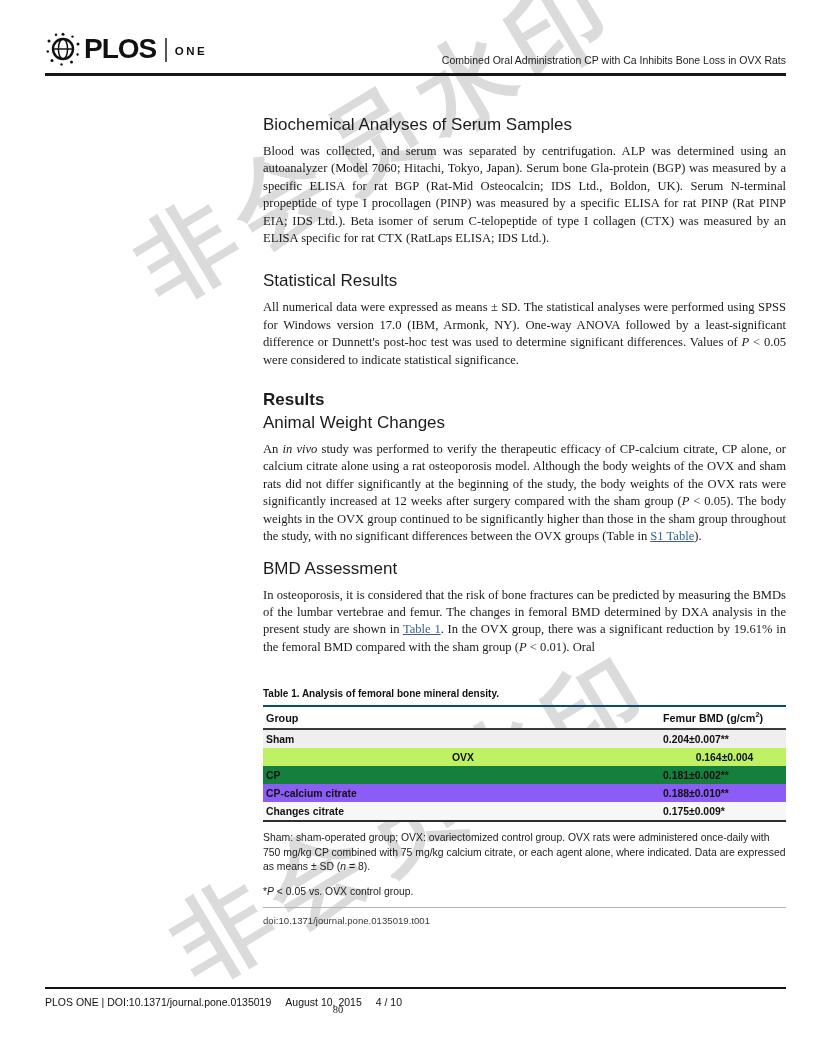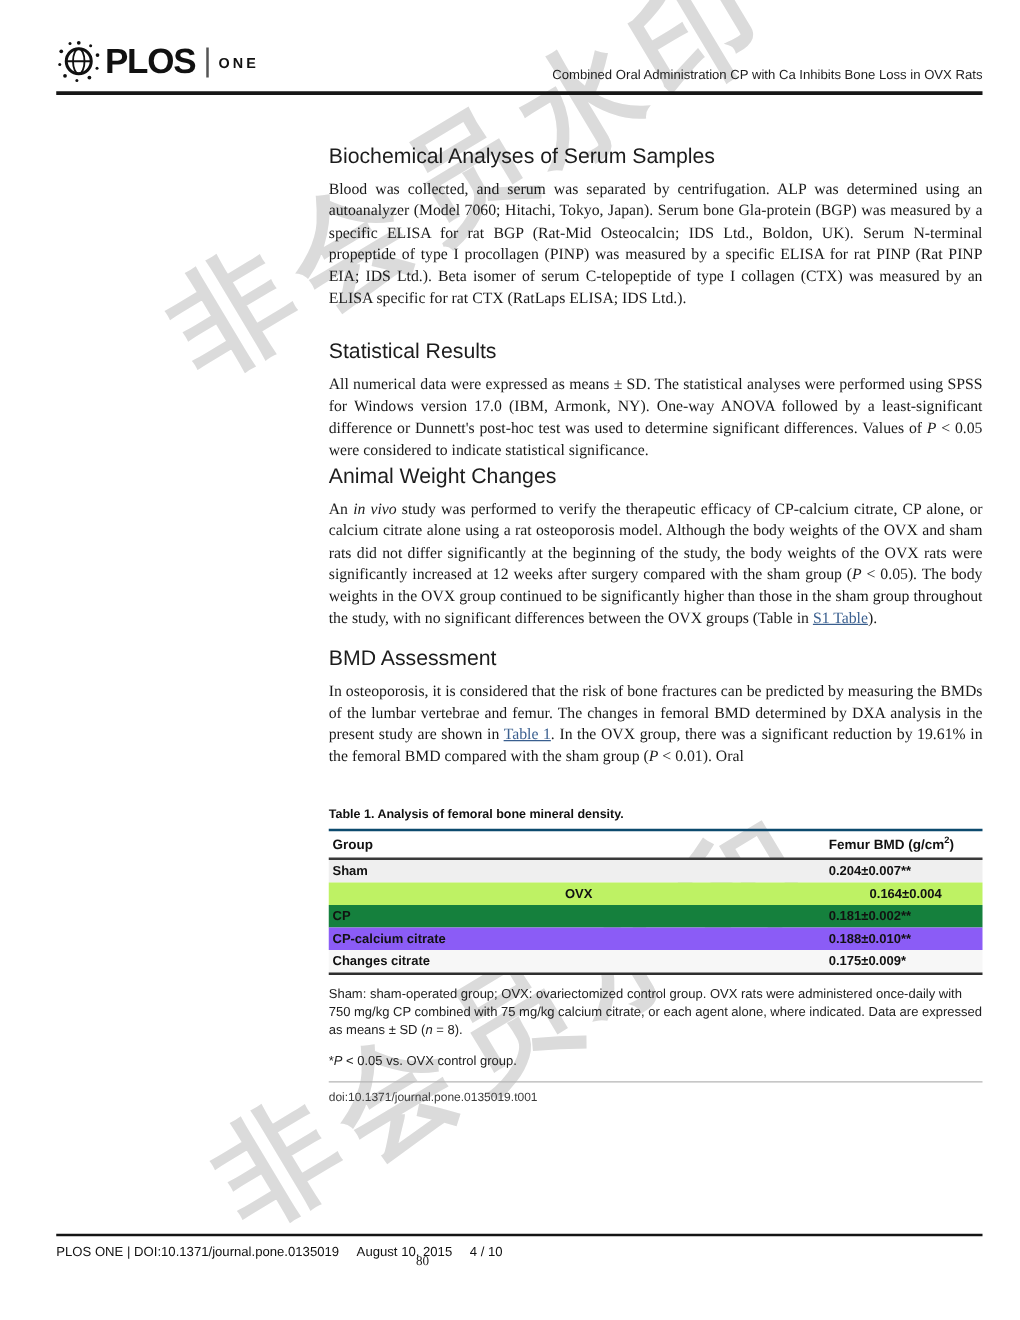--- a/index.html
+++ b/index.html
@@ -87,20 +87,21 @@
 
     <div class="content">
 
 
       <h2 class="sec">Biochemical Analyses of Serum Samples</h2>
       <p class="body"><span>Blood was collected, and serum was separated by centrifugation. ALP was determined using an autoanalyzer (Model 7060; Hitachi, Tokyo, Japan). Serum bone Gla-protein (BGP) was measured by a specific ELISA for rat BGP (Rat-Mid Osteocalcin; IDS Ltd., Boldon, UK). Serum N-terminal propeptide of type I procollagen (PINP) was measured by a specific ELISA for rat PINP (Rat PINP EIA; IDS Ltd.). Beta isomer of serum C-telopeptide of type I collagen (CTX) was measured by an ELISA specific for rat CTX (RatLaps ELISA; IDS Ltd.).</span></p>
 
       <h2 class="sec" style="margin-top:24px;">Statistical Results</h2>
       <p class="body"><span>All numerical data were expressed as means ± SD. The statistical analyses were performed using SPSS for Windows version 17.0 (IBM, Armonk, NY). One-way ANOVA followed by a least-significant difference or Dunnett's post-hoc test was used to determine significant differences. Values of </span><span class="i">P</span><span> &lt; 0.05 were considered to indicate statistical significance.</span></p>
 
+      <h1 class="sec">Results</h1>
       <h2 class="sec tight">Animal Weight Changes</h2>
       <p class="body"><span>An </span><span class="i">in vivo</span><span> study was performed to verify the therapeutic efficacy of CP-calcium citrate, CP alone, or calcium citrate alone using a rat osteoporosis model. Although the body weights of the OVX and sham rats did not differ significantly at the beginning of the study, the body weights of the OVX rats were significantly increased at 12 weeks after surgery compared with the sham group (</span><span class="i">P</span><span> &lt; 0.05). The body weights in the OVX group continued to be significantly higher than those in the sham group throughout the study, with no significant differences between the OVX groups (Table in </span><a href="#" class="lnk" style="color: rgb(58, 95, 143);">S1 Table</a><span>).</span></p>
 
       <h2 class="sec bmdh">BMD Assessment</h2>
       <p class="body"><span>In osteoporosis, it is considered that the risk of bone fractures can be predicted by measuring the BMDs of the lumbar vertebrae and femur. The changes in femoral BMD determined by DXA analysis in the present study are shown in </span><a href="#" class="lnk" style="color: rgb(58, 95, 143);">Table 1</a><span>. In the OVX group, there was a significant reduction by 19.61% in the femoral BMD compared with the sham group (</span><span class="i">P</span><span> &lt; 0.01). Oral</span></p>
 
       <div class="table-wrap">
         <p class="tcaption">Table 1. Analysis of femoral bone mineral density.</p>
         <table class="t1">
           <thead>

